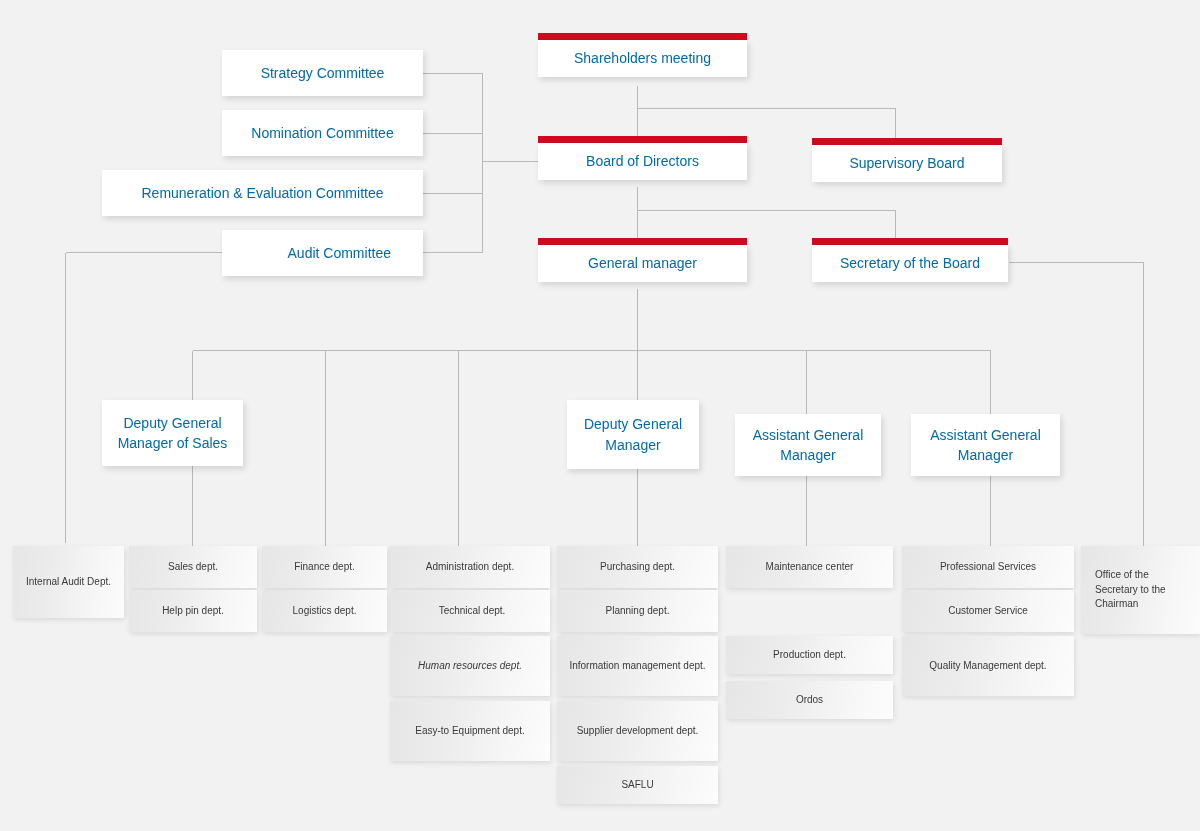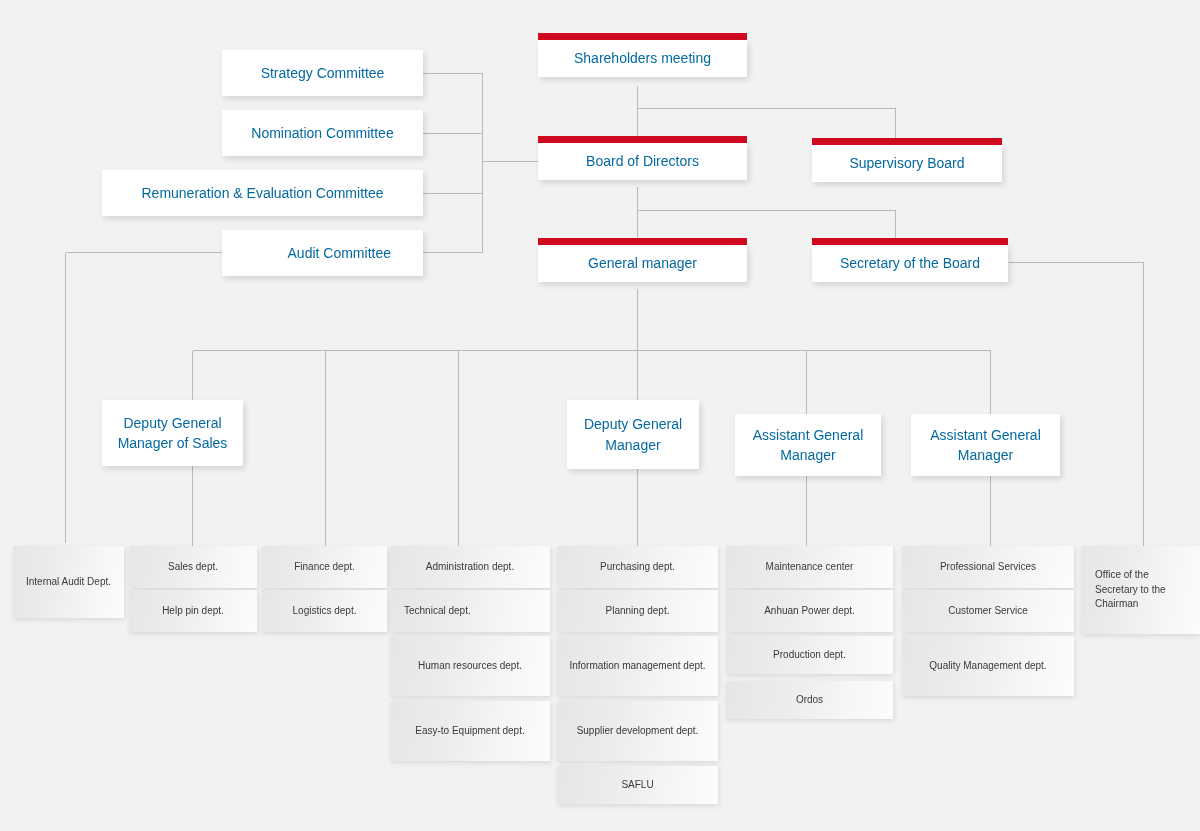--- a/index.html
+++ b/index.html
@@ -59,21 +59,21 @@
     background: #cf0a1e;
   }
 
   
   .node.dept {
     background: linear-gradient(100deg, #e6e6e6 0%, #ececec 35%, #f6f6f6 72%, #fcfcfc 100%);
     box-shadow: 1px 2px 5px rgba(0,0,0,0.10);
     font-size: 10px;
     color: #3a3a3a;
   }
-  .node.dept.align-left  { justify-content: flex-start; text-align: left;  padding-left: 14px; }
+  .node.dept.align-left  { justify-content: center; text-align: left;  padding-left: 14px; }
 </style>
 </head>
 <body>
 
 <div id="chart">
 
   <svg id="connectors" viewBox="0 0 1200 831" width="1200" height="831" aria-hidden="true">
     <g stroke="#b9b9b9" stroke-width="1" fill="none" shape-rendering="crispEdges">
 
       <path d="M637.5 85.5 L637.5 108.5"></path>
@@ -183,21 +183,21 @@
   <div class="node dept" style="left:262px; top:590px; width:125px; height:42px;">
     <span>Logistics dept.</span>
   </div>
 
   <div class="node dept" style="left:390px; top:546px; width:160px; height:42px;">
     <span>Administration dept.</span>
   </div>
   <div class="node dept align-left" style="left:390px; top:590px; width:160px; height:42px;">
     <span>Technical dept.</span>
   </div>
-  <div class="node dept" style="left:390px; top:636px; width:160px; height:60px;">
+  <div class="node dept" style="left:390px; top:636px; width:160px; height:60px;font-style:italic;">
     <span>Human resources dept.</span>
   </div>
   <div class="node dept" style="left:390px; top:701px; width:160px; height:60px;">
     <span>Easy-to Equipment dept.</span>
   </div>
 
   <div class="node dept" style="left:557px; top:546px; width:161px; height:42px;">
     <span>Purchasing dept.</span>
   </div>
   <div class="node dept" style="left:557px; top:590px; width:161px; height:42px;">
@@ -209,23 +209,20 @@
   <div class="node dept" style="left:557px; top:701px; width:161px; height:60px;">
     <span>Supplier development dept.</span>
   </div>
   <div class="node dept" style="left:557px; top:766px; width:161px; height:38px;">
     <span>SAFLU</span>
   </div>
 
   <div class="node dept" style="left:726px; top:546px; width:167px; height:42px;">
     <span>Maintenance center</span>
   </div>
-  <div class="node dept" style="left:726px; top:590px; width:167px; height:42px;">
-    <span>Anhuan Power dept.</span>
-  </div>
   <div class="node dept" style="left:726px; top:636px; width:167px; height:38px;">
     <span>Production dept.</span>
   </div>
   <div class="node dept" style="left:726px; top:681px; width:167px; height:38px;">
     <span>Ordos</span>
   </div>
 
   <div class="node dept" style="left:902px; top:546px; width:172px; height:42px;">
     <span>Professional Services</span>
   </div>

